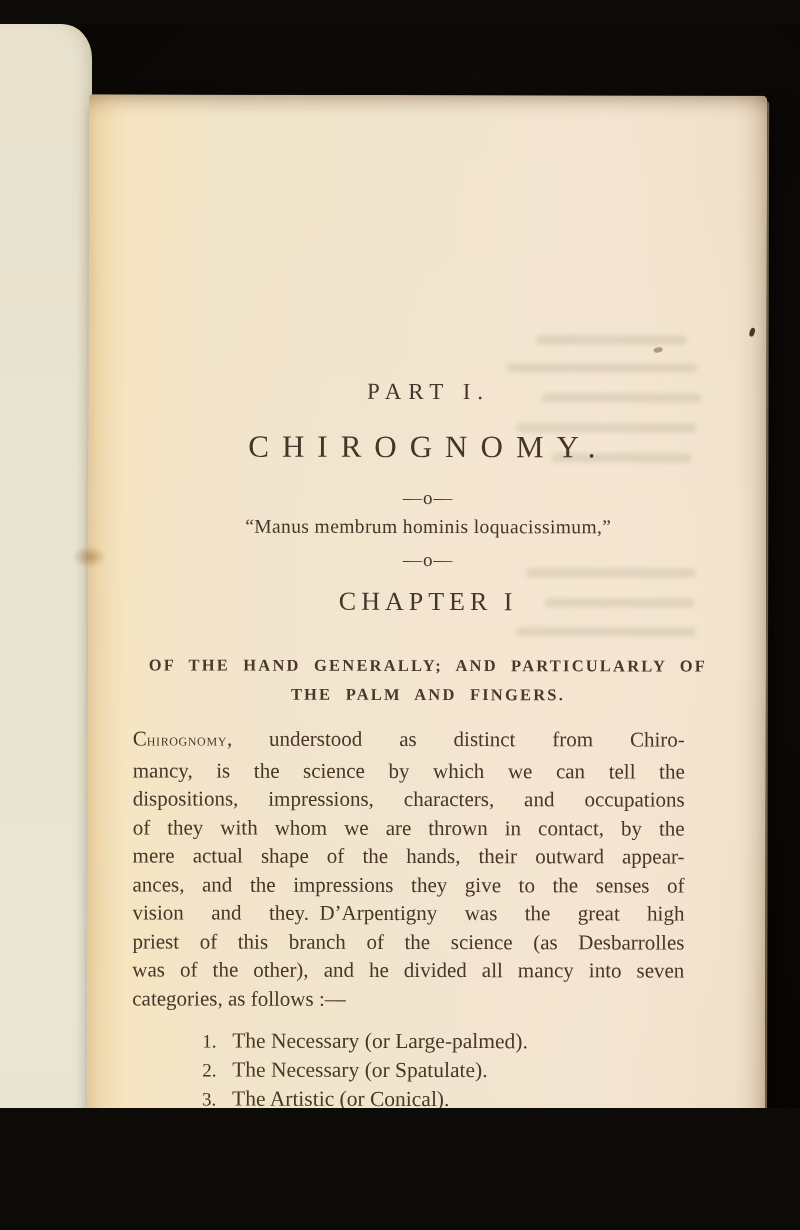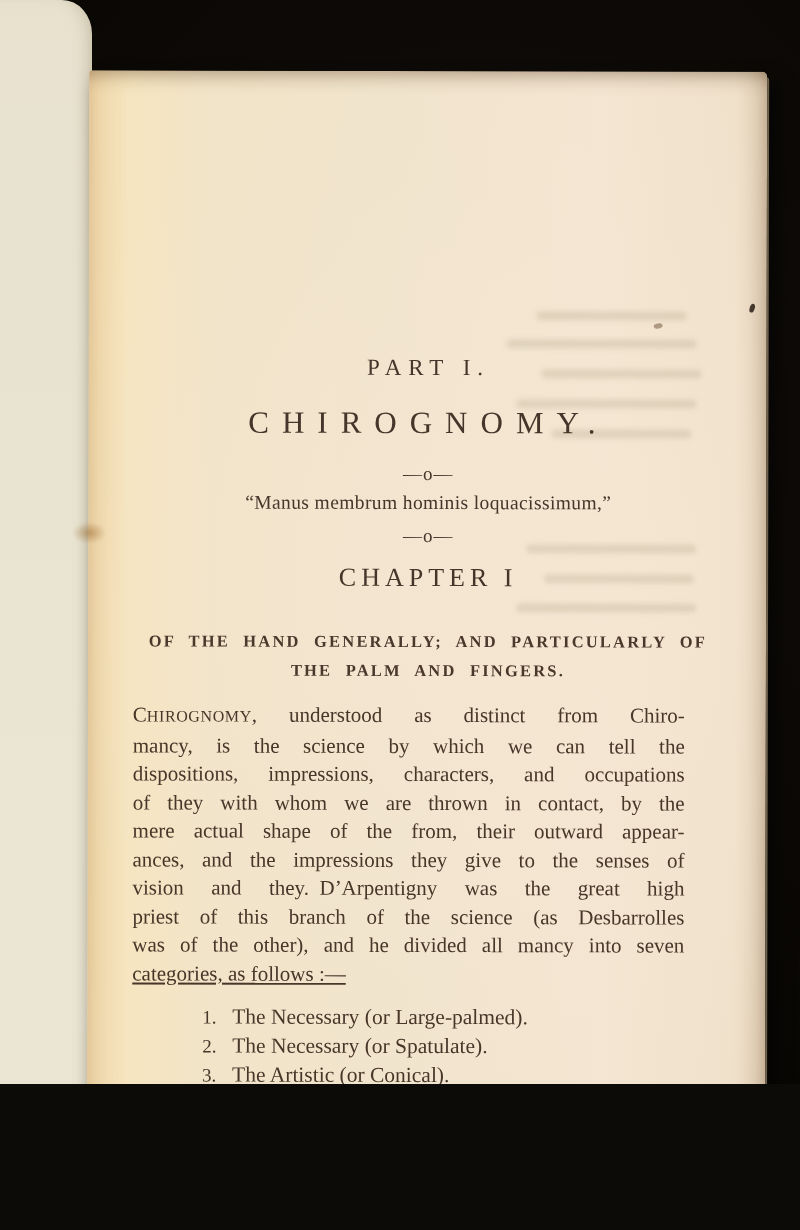--- a/index.html
+++ b/index.html
@@ -5,20 +5,21 @@
   html, body { margin: 0; padding: 0; }
   body { background: #0d0b08; }
 
   .photo {
     position: relative;
     width: 800px;
     height: 1084px;
     background: radial-gradient(140% 120% at 60% 40%, #110e0a 0%, #070503 70%);
     overflow: hidden;
     font-family: "Liberation Serif", "DejaVu Serif", serif;
+    margin-top: 24px;
   }
 
   
   .left-leaf {
     position: absolute;
     left: 0; top: 0;
     width: 92px; height: 1230px;
     background: linear-gradient(180deg, #e7e1ce 0%, #e9e4d1 40%, #ebe6d4 78%, #e9e4d2 100%);
     border-radius: 0 30px 22px 0 / 0 34px 26px 0;
     box-shadow: inset -12px 0 16px -10px rgba(140, 120, 88, 0.38);
@@ -77,24 +78,23 @@
     color: #483629;
   }
   .jline {
     text-align: justify;
     text-align-last: justify;
     white-space: nowrap;
   }
   .jline-last {
     text-align: right;
     text-align-last: left;
-    text-decoration: underline;
   }
   .smallcaps {
-    font-size: 16px;
+    font-size: 12px;
     letter-spacing: 0.6px;
   }
 
   
   .cat-list {
     position: absolute;
     left: 115px; top: 932px;
     width: 480px;
     font-size: 21.5px;
     line-height: 29px;
@@ -171,21 +171,21 @@
       <div>THE PALM AND FINGERS.</div>
     </div>
 
     <div class="body-block">
       <div class="jline">
         <span>C</span><span class="smallcaps">HIROGNOMY</span><span>, understood as distinct from Chiro-</span>
       </div>
       <div class="jline">mancy, is the science by which we can tell the</div>
       <div class="jline">dispositions, impressions, characters, and occupations</div>
       <div class="jline">of they with whom we are thrown in contact, by the</div>
-      <div class="jline">mere actual shape of the from, their outward appear-</div>
+      <div class="jline">mere actual shape of the hands, their outward appear-</div>
       <div class="jline">ances, and the impressions they give to the senses of</div>
       <div class="jline">vision and they. D’Arpentigny was the great high</div>
       <div class="jline">priest of this branch of the science (as Desbarrolles</div>
       <div class="jline">was of the other), and he divided all mancy into seven</div>
       <div class="jline jline-last">categories, as follows :—</div>
     </div>
 
     <div class="cat-list">
       <div class="cat-item">
         <span class="num">1.</span><span>The Necessary (or Large-palmed).</span>

